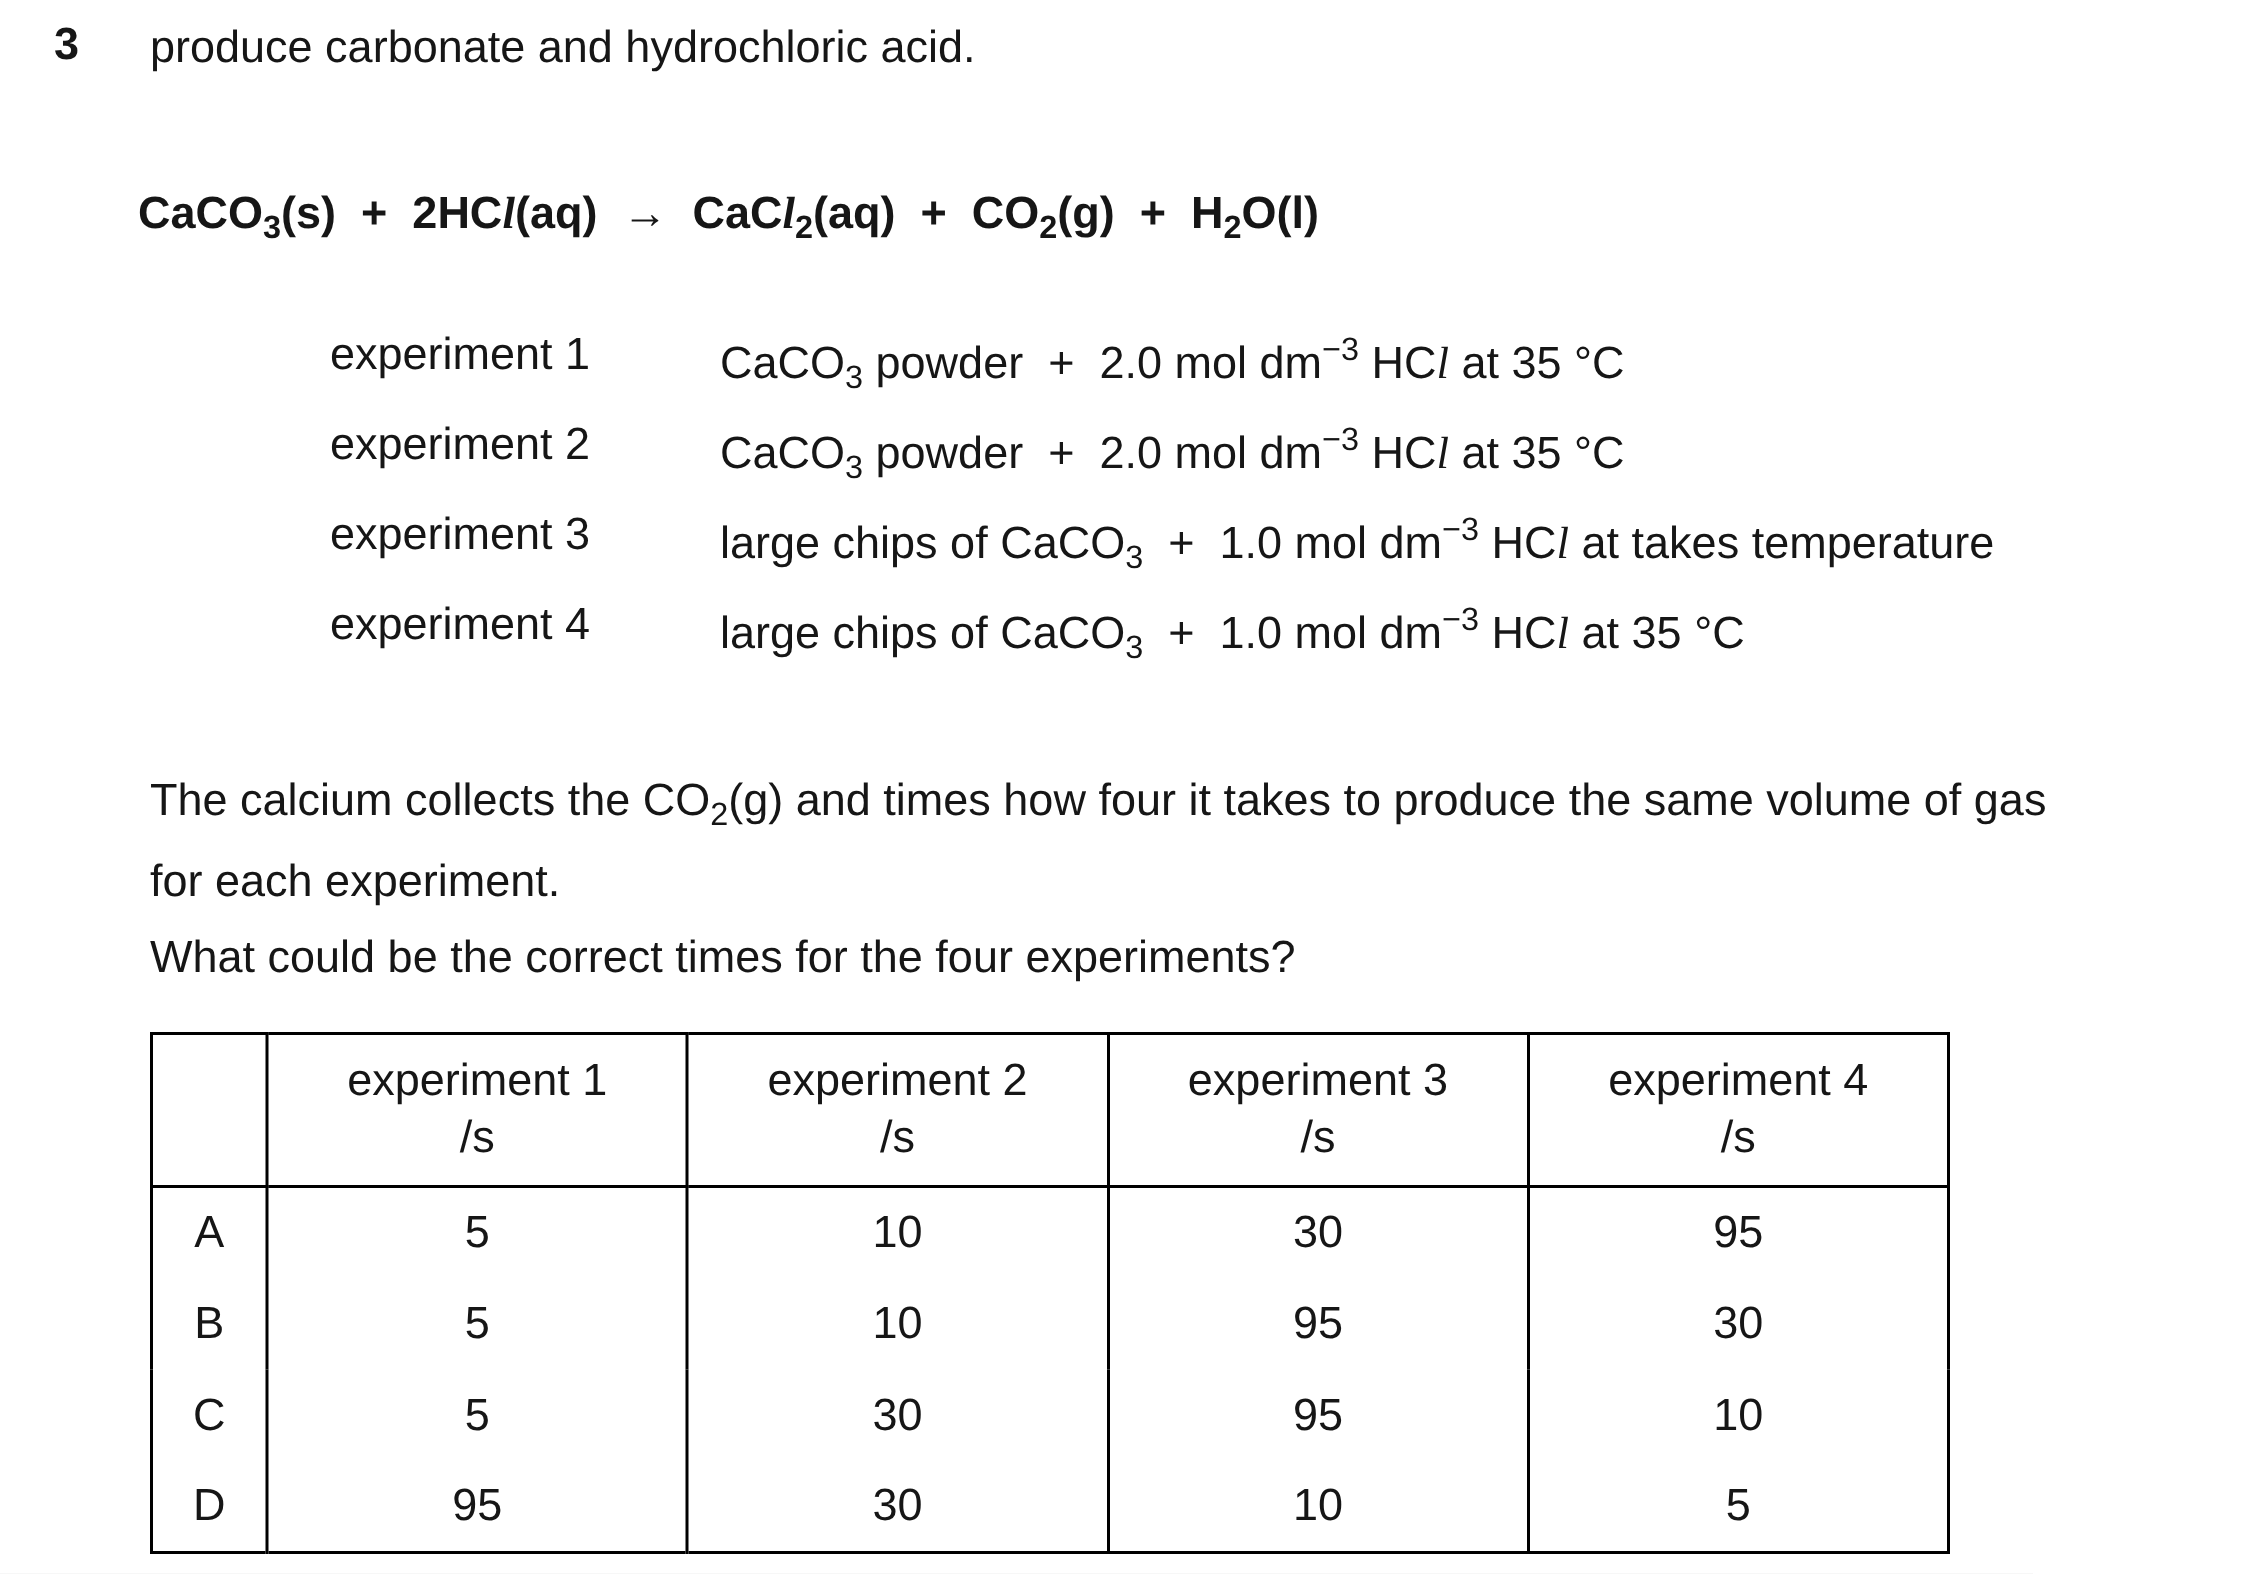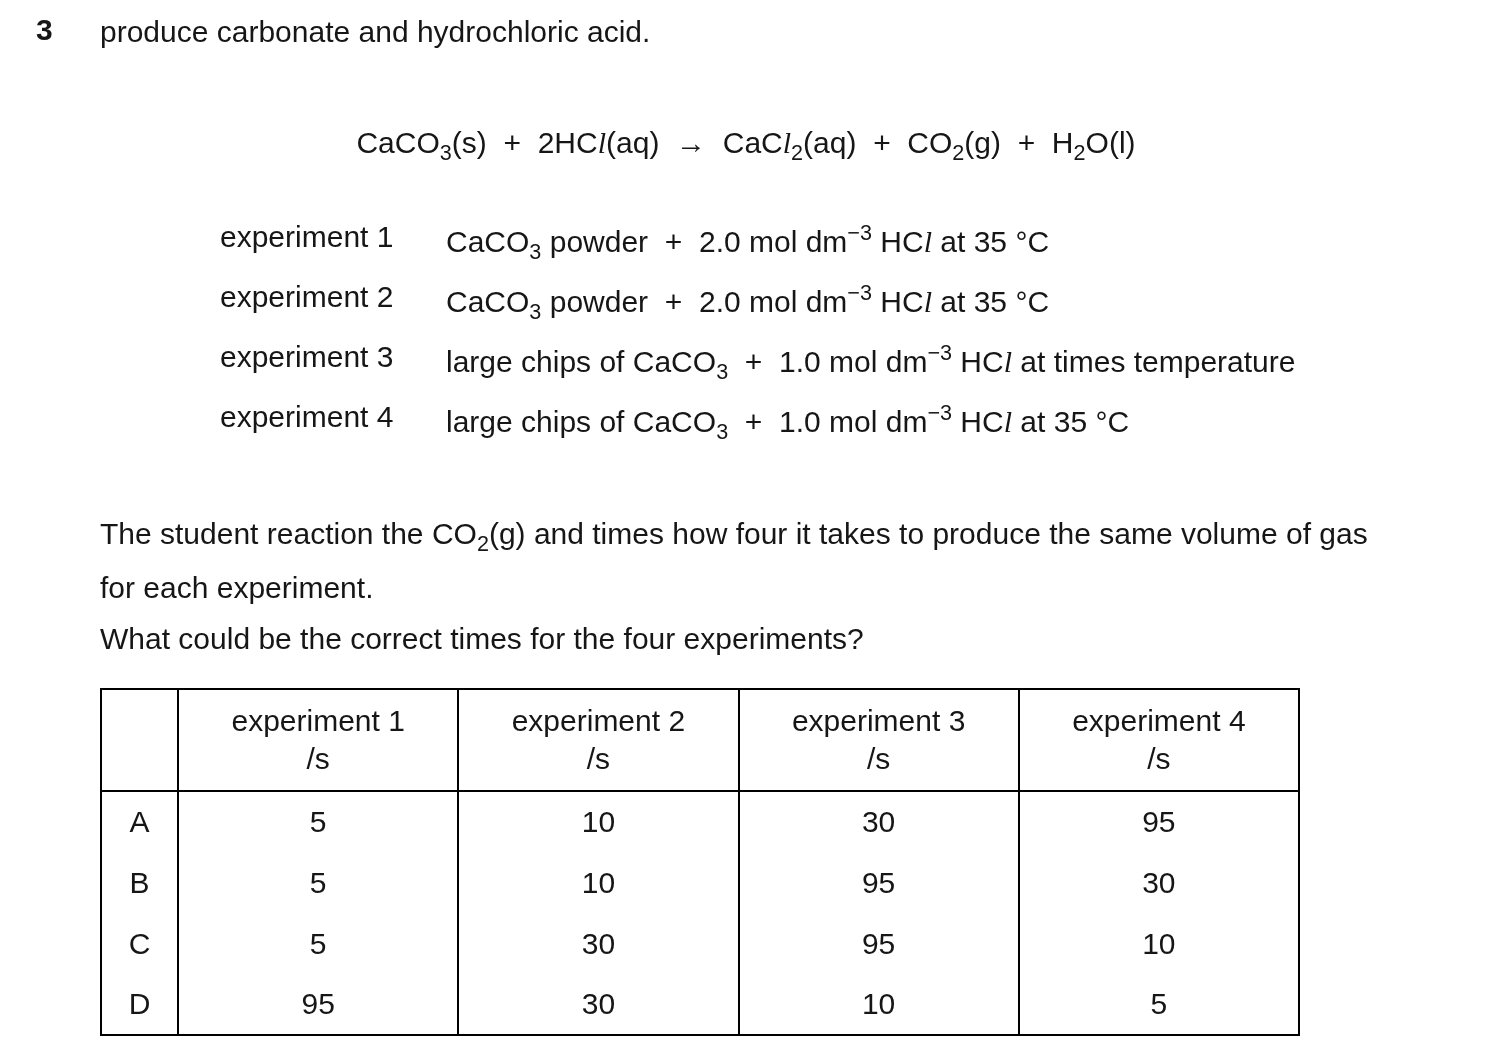--- a/index.html
+++ b/index.html
@@ -16,31 +16,31 @@
   }
   .abs { position:absolute; }
 
   .q-num { left:36px; top:13px; font-weight:bold; }
 
   .intro { left:100px; top:13px; width:1316px; line-height:38px; }
   .intro-line1 { text-align:justify; text-align-last:justify; white-space:pre-wrap; }
   .intro-line2 { text-align:left; }
 
   .equation {
-    left:116px; top:126px; width:1260px;
-    text-align:center; white-space:pre-wrap;
+    left:92px; top:126px; width:1260px;
+    text-align:left; white-space:pre-wrap;font-weight:bold;
   }
 
   .exp-row { left:0; top:0; width:100%; height:42px; }
   .exp-row.r1 { top:220px; }
   .exp-row.r2 { top:280px; }
   .exp-row.r3 { top:340px; }
   .exp-row.r4 { top:400px; }
   .exp-label { position:absolute; left:220px; white-space:nowrap; }
-  .exp-desc  { position:absolute; left:446px; white-space:pre-wrap;text-align:center; }
+  .exp-desc  { position:absolute; left:480px; white-space:pre-wrap;text-align:center; }
 
   .p2-line1 { left:100px; top:517px; white-space:pre-wrap; }
   .p2-line2 { left:100px; top:571px; }
 
   .question-line { left:100px; top:622px; }
 
   
   .rt-t   { white-space:pre-wrap; }
   .rt-sub { font-size:0.72em; vertical-align:-0.32em; }
   .rt-sup { font-size:0.72em; vertical-align:0.55em; }
@@ -85,28 +85,28 @@
   <div class="abs exp-row r1">
     <span class="exp-label">experiment 1</span>
     <span class="exp-desc"><span class="rt-t">CaCO</span><span class="rt-sub">3</span><span class="rt-t"> powder  +  2.0 mol dm</span><span class="rt-sup">−3</span><span class="rt-t"> HC</span><span class="rt-il">l</span><span class="rt-t"> at 35 °C</span></span>
   </div>
   <div class="abs exp-row r2">
     <span class="exp-label">experiment 2</span>
     <span class="exp-desc"><span class="rt-t">CaCO</span><span class="rt-sub">3</span><span class="rt-t"> powder  +  2.0 mol dm</span><span class="rt-sup">−3</span><span class="rt-t"> HC</span><span class="rt-il">l</span><span class="rt-t"> at 35 °C</span></span>
   </div>
   <div class="abs exp-row r3">
     <span class="exp-label">experiment 3</span>
-    <span class="exp-desc"><span class="rt-t">large chips of CaCO</span><span class="rt-sub">3</span><span class="rt-t">  +  1.0 mol dm</span><span class="rt-sup">−3</span><span class="rt-t"> HC</span><span class="rt-il">l</span><span class="rt-t"> at times temperature</span></span>
+    <span class="exp-desc"><span class="rt-t">large chips of CaCO</span><span class="rt-sub">3</span><span class="rt-t">  +  1.0 mol dm</span><span class="rt-sup">−3</span><span class="rt-t"> HC</span><span class="rt-il">l</span><span class="rt-t"> at takes temperature</span></span>
   </div>
   <div class="abs exp-row r4">
     <span class="exp-label">experiment 4</span>
     <span class="exp-desc"><span class="rt-t">large chips of CaCO</span><span class="rt-sub">3</span><span class="rt-t">  +  1.0 mol dm</span><span class="rt-sup">−3</span><span class="rt-t"> HC</span><span class="rt-il">l</span><span class="rt-t"> at 35 °C</span></span>
   </div>
 
-  <div class="abs p2-line1"><span class="rt-t">The student reaction the CO</span><span class="rt-sub">2</span><span class="rt-t">(g) and times how four it takes to produce the same volume of gas</span></div>
+  <div class="abs p2-line1"><span class="rt-t">The calcium collects the CO</span><span class="rt-sub">2</span><span class="rt-t">(g) and times how four it takes to produce the same volume of gas</span></div>
   <div class="abs p2-line2">for each experiment.</div>
 
   <div class="abs question-line">What could be the correct times for the four experiments?</div>
 
   <table class="results">
     <colgroup>
       <col class="c-letter">
         <col class="c-exp">
         <col class="c-exp">
         <col class="c-exp">

